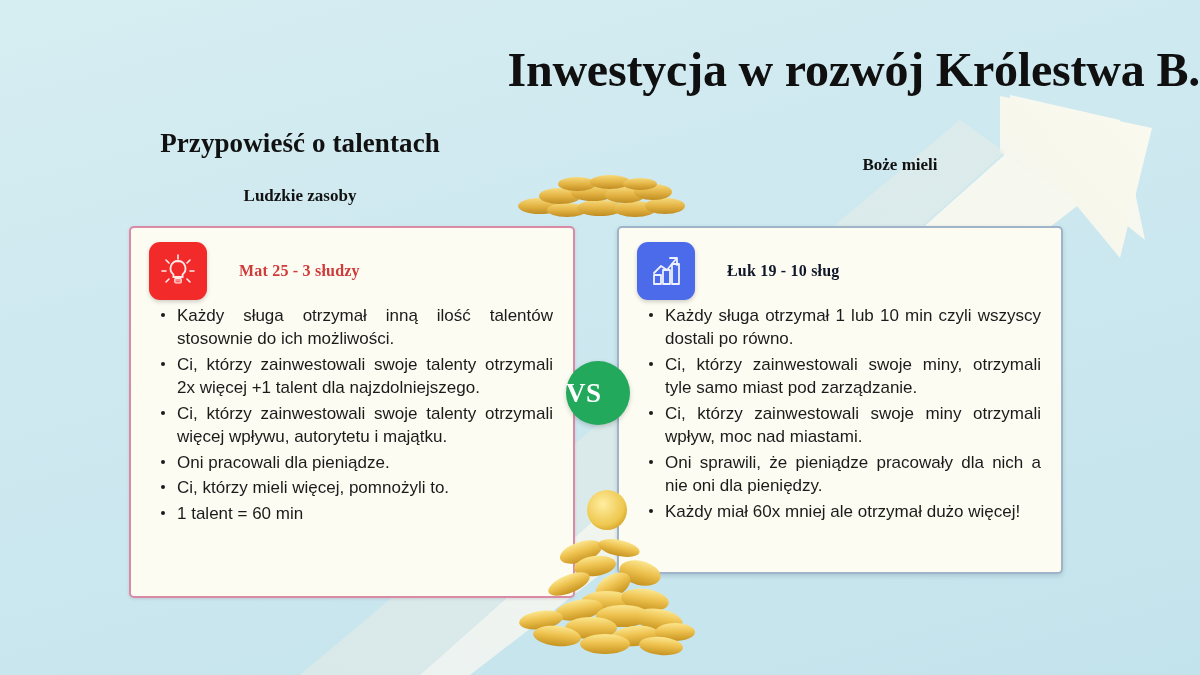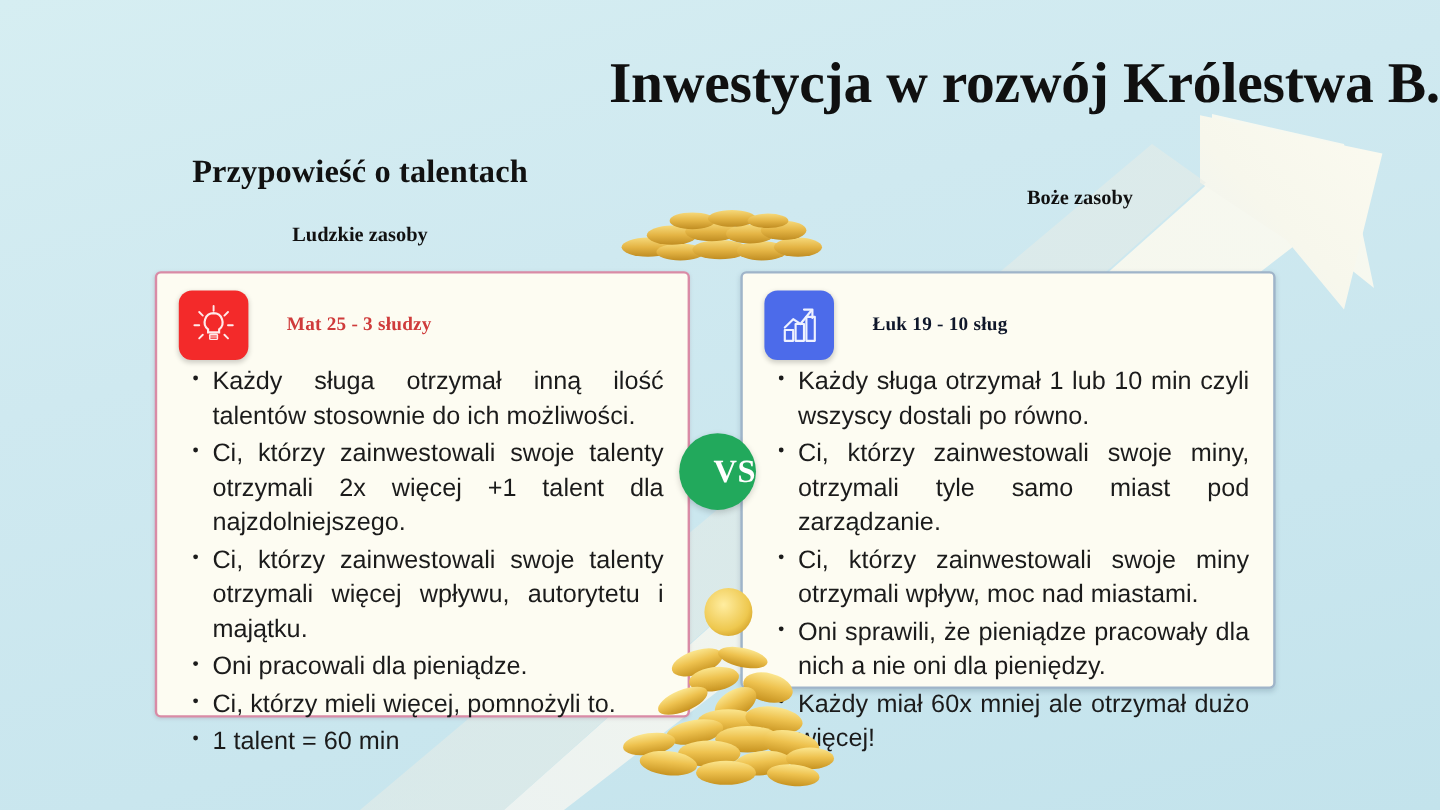--- a/index.html
+++ b/index.html
@@ -134,21 +134,21 @@
   #card-title-right { color: #0f172a; }
 
   ul.bullets {
     list-style: none;
     margin: 2px 20px 0 26px;
     padding: 0;
   }
   ul.bullets li {
     position: relative;
     padding-left: 20px;
-    font-size: 21px;
+    font-size: 17px;
     line-height: 1.38;
     color: #1b1b1b;
     text-align: justify;
     margin-bottom: 2px;
   }
   ul.bullets li::before {
     content: "";
     position: absolute;
     left: 4px;
     top: 9px;
@@ -163,21 +163,21 @@
   #vs-badge {
     position: absolute;
     left: 566px;
     top: 361px;
     width: 64px;
     height: 64px;
     border-radius: 50%;
     background: #22a95c;
     display: flex;
     align-items: center;
-    justify-content: flex-end;
+    justify-content: flex-start;
     z-index: 10;
     box-shadow: 0 2px 5px rgba(0,0,0,0.18);
   }
   #vs-label {
     font-family: "Liberation Serif", serif;
     font-weight: bold;
     font-size: 27px;
     color: #ffffff;
     letter-spacing: 0.5px;
   }
@@ -217,21 +217,21 @@
 <div class="header">
   <div id="page-title">Inwestycja w rozwój Królestwa B.</div>
 </div>
 
 <div class="subtitle-row">
   <div class="subtitle-col">
     <div class="sub-main">Przypowieść o talentach</div>
     <div class="sub-small">Ludzkie zasoby</div>
   </div>
   <div class="subtitle-col">
-    <div class="sub-small">Boże zasoby</div>
+    <div class="sub-small">Boże mieli</div>
   </div>
 </div>
 
 <svg id="coins-top" viewBox="0 0 195 52" xmlns="http://www.w3.org/2000/svg">
   <defs>
     <linearGradient id="coinG" x1="0" y1="0" x2="0" y2="1">
       <stop offset="0%" stop-color="#f6d97a"></stop>
       <stop offset="50%" stop-color="#e4b444"></stop>
       <stop offset="100%" stop-color="#c08d22"></stop>
     </linearGradient>

